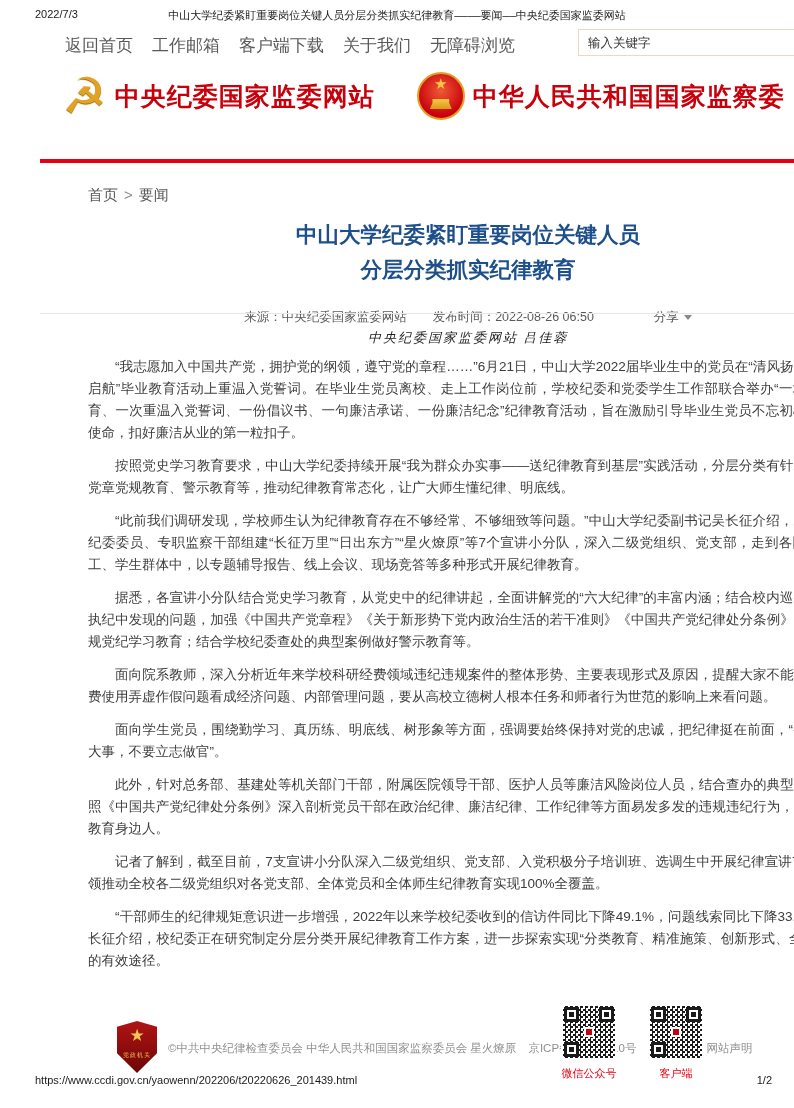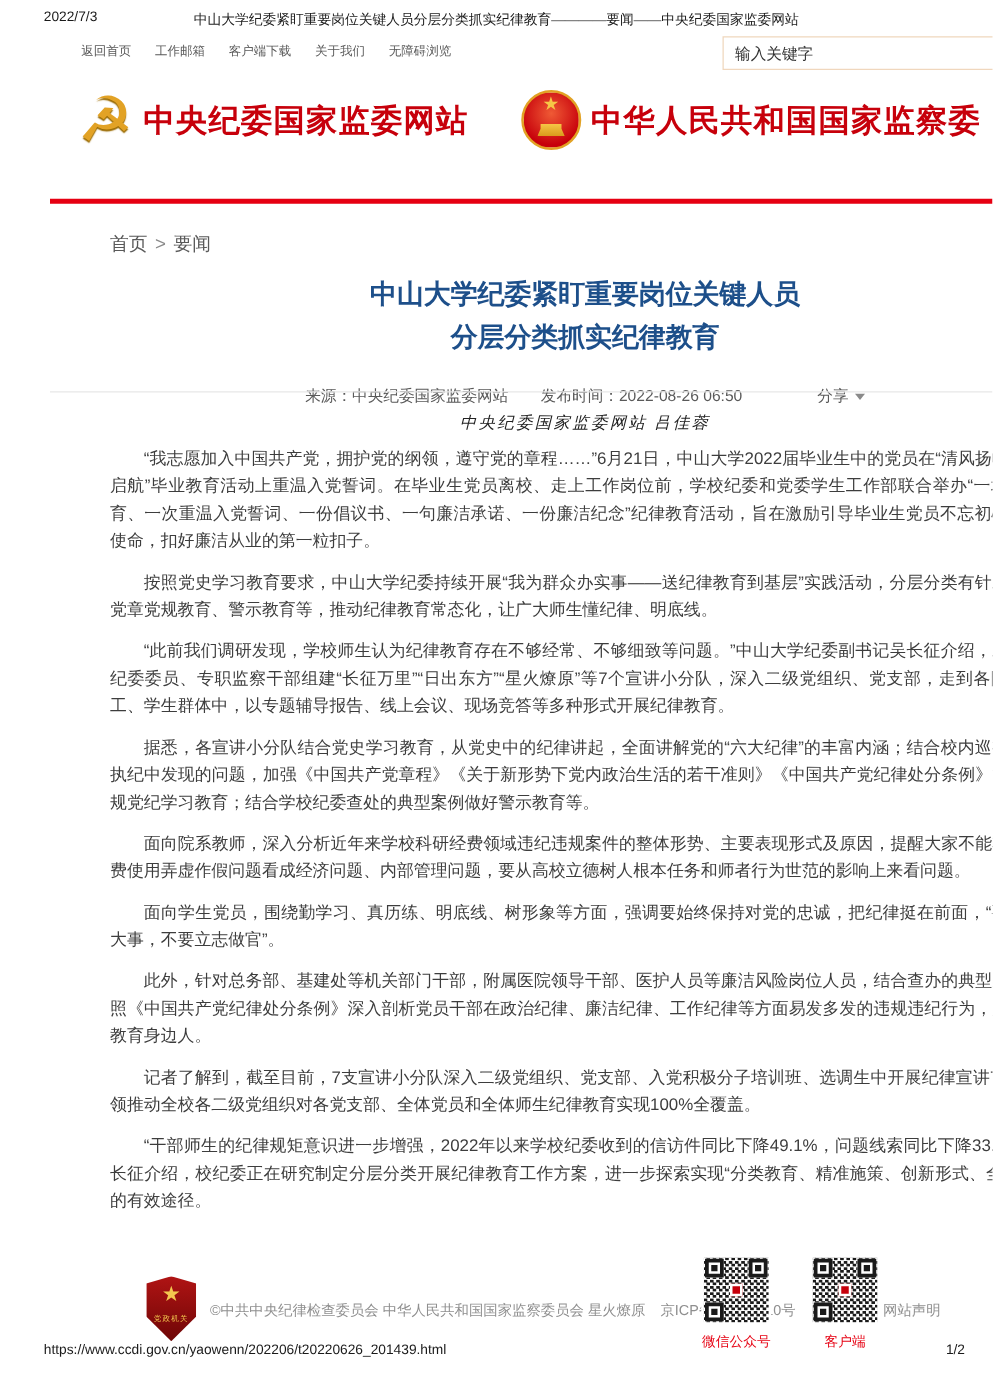--- a/index.html
+++ b/index.html
@@ -5,26 +5,26 @@
   * { margin:0; padding:0; box-sizing:border-box; }
   html,body { background:#fff; }
   body {
     width:794px; height:1108px; position:relative; overflow:hidden;
     font-family:"Liberation Sans","DejaVu Sans",sans-serif;
     color:#333;
   }
   
   .print-date { position:absolute; left:35px; top:8px; font-size:11px; color:#1a1a1a; }
   .print-title { position:absolute; left:0; right:0; top:8px; text-align:center;
-    font-family:Liberation Serif, serif; font-size:11px; color:#1a1a1a; }
+    font-family:Liberation Mono, monospace; font-size:11px; color:#1a1a1a; }
   .print-url { position:absolute; left:35px; top:1074px; font-size:11px; color:#1a1a1a; }
   .print-page { position:absolute; right:22px; top:1074px; font-size:11px; color:#1a1a1a; }
   
   .topnav { position:absolute; left:65px; top:34px; display:flex; gap:19px; }
-  .topnav a { font-size:10px; color:#595959; text-decoration:none; cursor:pointer; }
+  .topnav a { font-size:17px; color:#595959; text-decoration:none; cursor:pointer; }
   .search-box { position:absolute; left:578px; top:29px; width:240px; height:27px;
     border:1px solid #f0d7bd; background:#fff; display:flex; align-items:center; }
   .search-box input { border:none; outline:none; width:100%; font-size:12.5px;
     color:#333; padding:0 9px; font-family:inherit; background:transparent; }
   .search-box input::placeholder { color:#333; opacity:1; }
   
   .masthead { position:absolute; left:62px; top:64px; height:64px; display:flex; align-items:center; }
   .logo-block { display:flex; align-items:center; cursor:pointer; }
   .hs-icon { font-family:"DejaVu Sans",sans-serif; font-size:50px; line-height:56px;
     color:#e2a225; text-shadow:0 1px 1px #9a6a00; margin-right:8px; }

